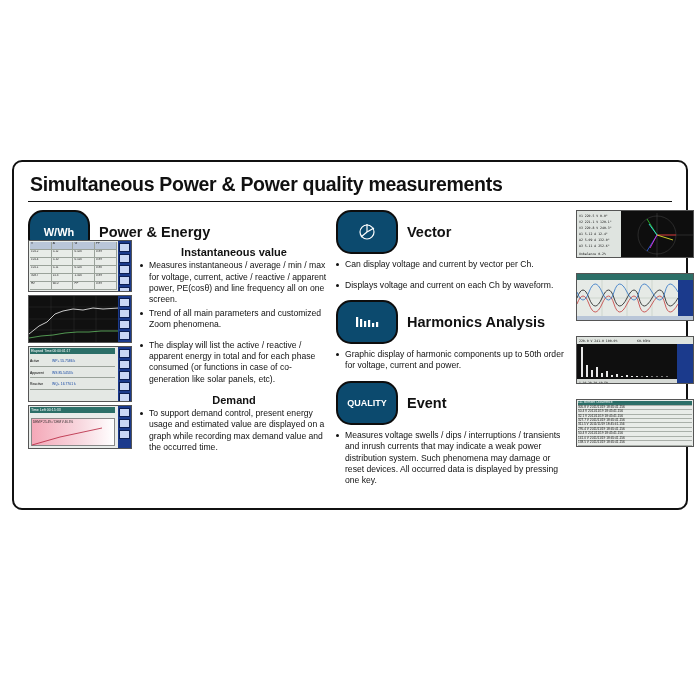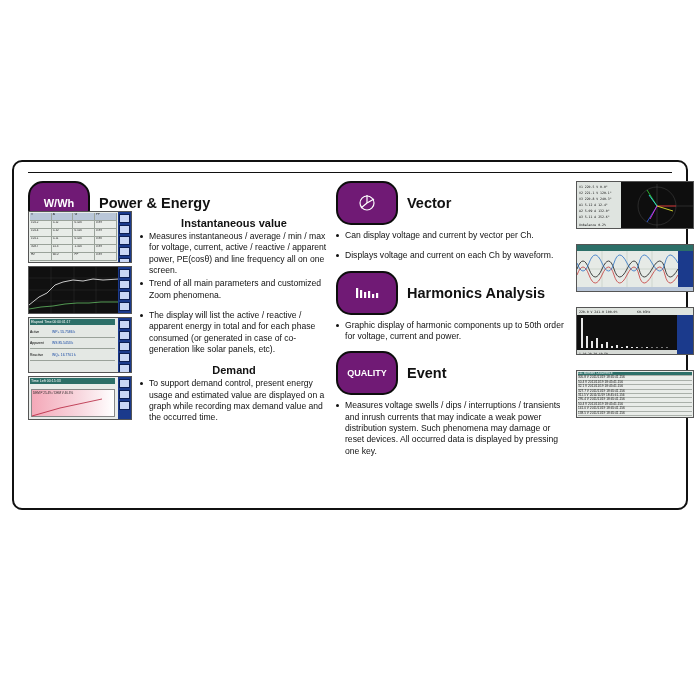--- a/index.html
+++ b/index.html
@@ -52,21 +52,21 @@
   .badge-row {
     display: flex;
     align-items: center;
     gap: 9px;
     margin-bottom: 5px;
   }
   .pill {
     width: 62px;
     height: 44px;
     border-radius: 15px;
-    background: #701a75;
+    background: #0c4a6e;
     border: 2px solid #0d0d0d;
     color: #ffffff;
     font-size: 11px;
     font-weight: bold;
     display: flex;
     align-items: center;
     justify-content: center;
     box-sizing: border-box;
     letter-spacing: 0px;
   }
@@ -211,20 +211,21 @@
     line-height: 1;
   }
   .evlist .er.hdr { background:#2c6f68; color:#fff; }
 </style>
 </head>
 <body>
 
 <div id="page">
   <div class="panel">
 
+    <div class="title">Simultaneous Power &amp; Power quality measurements</div>
     <div class="title-rule"></div>
 
     <div class="cols">
 
       <div class="col-left">
         <div class="badge-row">
           <div class="pill">W/Wh</div>
           <div class="badge-label">Power &amp; Energy</div>
         </div>
 
@@ -346,21 +347,21 @@
         <div class="left-text">
           <div class="section">
             <div class="subhead">Instantaneous value</div>
             <ul class="bul">
               <li>Measures instantaneous / average / min / max for voltage, current, active / reactive / apparent power, PE(cosθ) and line frequency all on one screen.</li>
               <li>Trend of all main parameters and customized Zoom phenomena.</li>
             </ul>
           </div>
           <div class="section">
             <ul class="bul">
-              <li>The display will list the active / reactive / apparent energy in total and for each phase consumed (or generated in case of co-generation like solar panels, etc).</li>
+              <li>The display will list the active / reactive / apparent energy in total and for each phase consumed (or functions in case of co-generation like solar panels, etc).</li>
             </ul>
           </div>
           <div class="section">
             <div class="subhead">Demand</div>
             <ul class="bul">
               <li>To support demand control, present energy usage and estimated value are displayed on a graph while recording max demand value and the occurred time.</li>
             </ul>
           </div>
         </div>
       </div>

